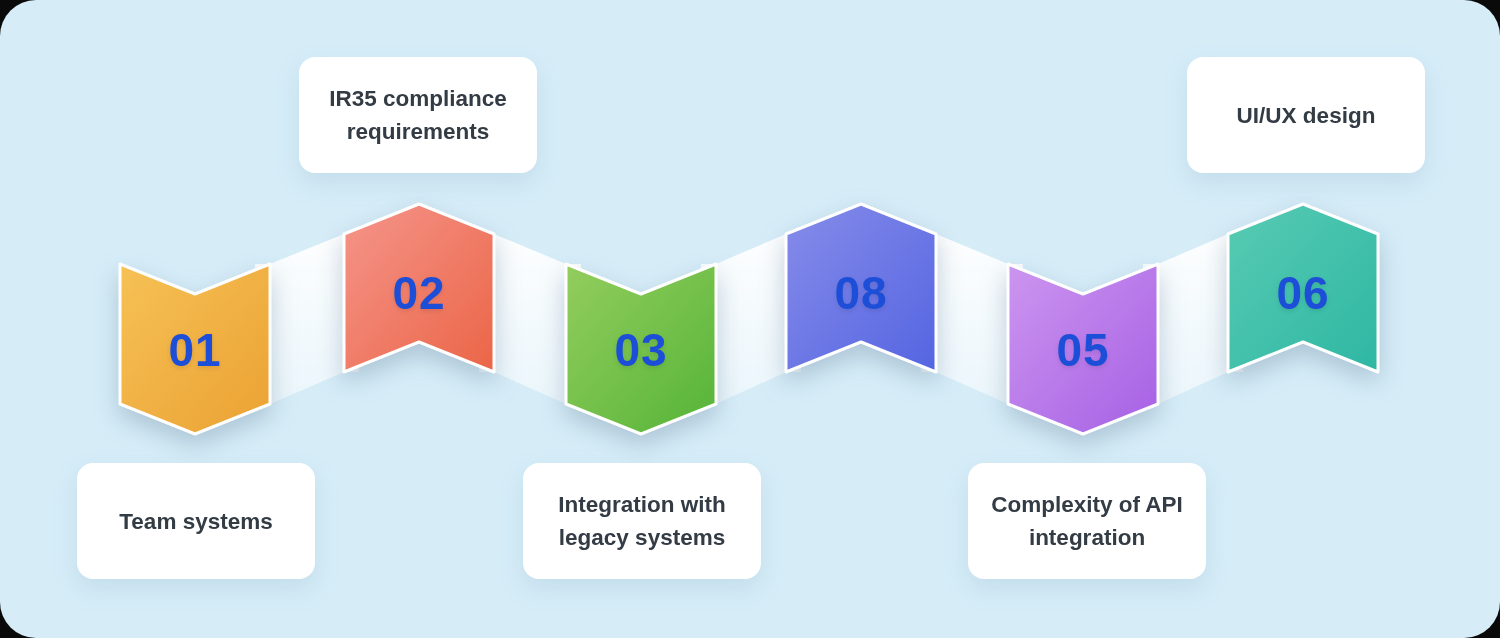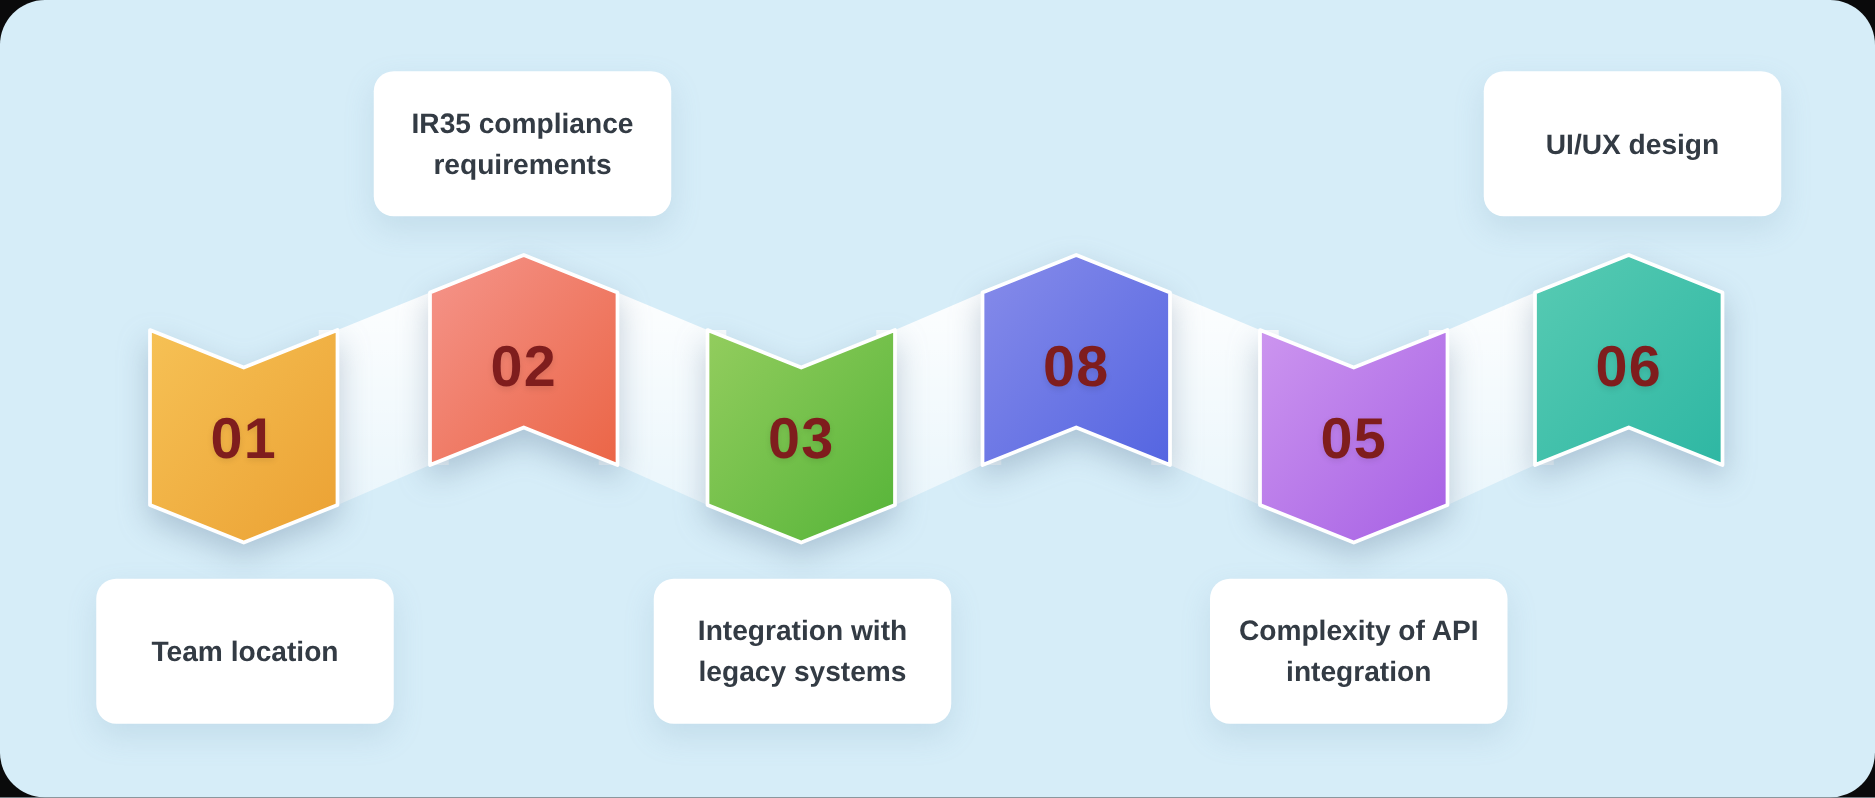--- a/index.html
+++ b/index.html
@@ -19,21 +19,21 @@
   .step{position:absolute;z-index:2;width:156px;}
   .chev{display:block;filter:drop-shadow(0 10px 12px rgba(95,120,150,0.35));}
   .step-1{left:117px;top:261px;}
   .step-2{left:341px;top:201px;}
   .step-3{left:563px;top:261px;}
   .step-4{left:783px;top:201px;}
   .step-5{left:1005px;top:261px;}
   .step-6{left:1225px;top:261px;top:201px;}
   .num{
     position:absolute;left:0;width:100%;text-align:center;
-    color:#7f1d1d;font-size:46px;line-height:46px;font-weight:700;
+    color:#1d4ed8;font-size:46px;line-height:46px;font-weight:700;
     letter-spacing:1px;text-shadow:0 2px 5px rgba(0,0,0,0.10);
   }
   .step.down .num{top:66px;}
   .step.up .num{top:69px;}
   
   .card{
     position:absolute;z-index:3;width:238px;height:116px;
     background:#FFFFFF;border-radius:16px;
     box-shadow:0 10px 24px rgba(110,150,180,0.18);
     display:flex;align-items:center;justify-content:center;
@@ -140,21 +140,21 @@
             <stop class="g-from" offset="0" stop-color="#58CBB3"></stop>
             <stop class="g-to" offset="1" stop-color="#2EB7A3"></stop>
           </linearGradient>
         </defs>
       <polygon points="3,33 78,3 153,33 153,171 78,141 3,171" fill="url(#grad6)" stroke="#FFFFFF" stroke-width="3" stroke-linejoin="round"></polygon>
     </svg>
     <span class="num">06</span>
   </div>
 
   <div class="card card-1">
-    <span class="card-label">Team location</span>
+    <span class="card-label">Team systems</span>
   </div>
   <div class="card card-2">
     <span class="card-label">IR35 compliance requirements</span>
   </div>
   <div class="card card-3">
     <span class="card-label">Integration with legacy systems</span>
   </div>
   <div class="card card-6">
     <span class="card-label">UI/UX design</span>
   </div>

